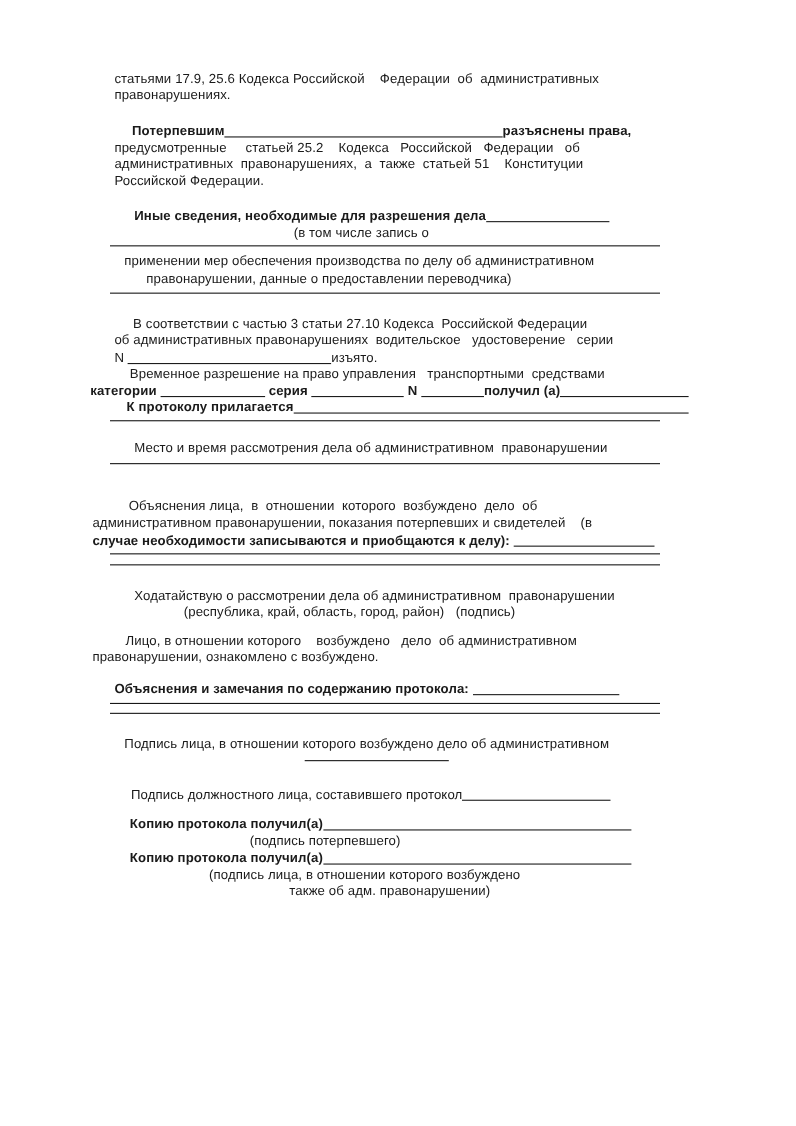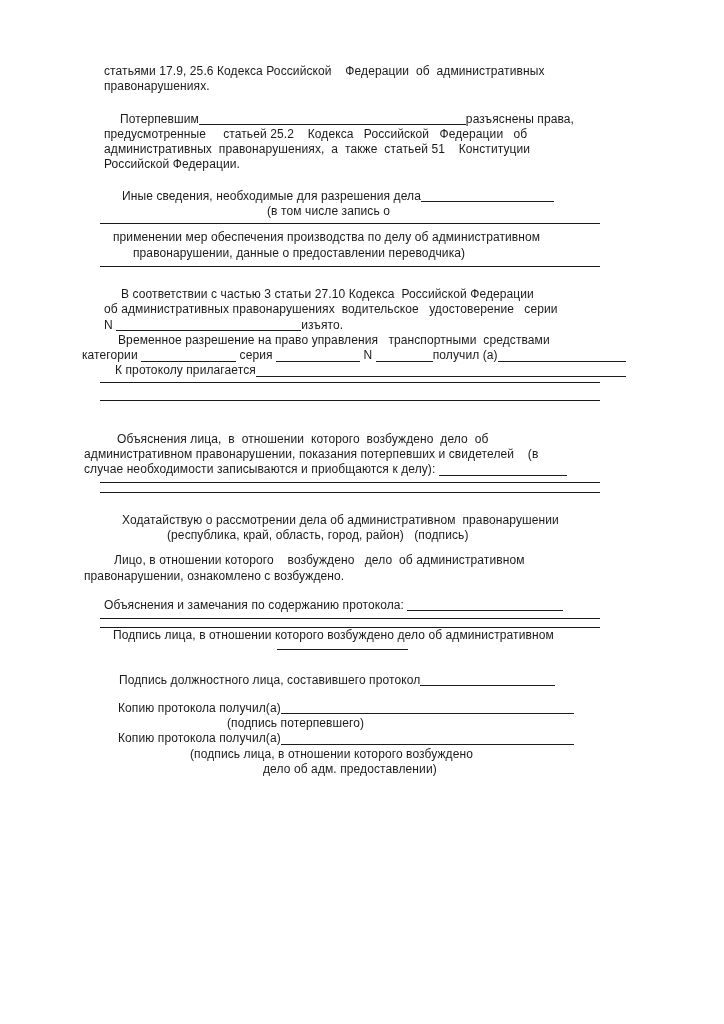--- a/index.html
+++ b/index.html
@@ -22,21 +22,22 @@
     font-size: 12px;
     line-height: 15.3px;
     color: #1a1a1a;
     letter-spacing: 0.1px;
   }
   
   .ln { white-space: pre; }
   
   .flex {
     display: flex;
-    align-items: center;
+    align-items: flex-start;
+    font-weight: bold;
   }
   .flex .t { white-space: pre; flex: 0 0 auto; }
   
   .bl {
     flex: 1 1 auto;
     border-bottom: 1.4px solid #1c1c1c;
     height: 12px;
     margin-bottom: 1px;
     min-width: 20px;
   }
@@ -112,20 +113,21 @@
       <span class="bl"></span>
     </div>
     <div class="flex" style="padding-left:11px;margin-right:-52px">
       <span class="t">К протоколу прилагается</span>
       <span class="bl"></span>
     </div>
     <div class="rule" style="margin-top:3px"></div>
   </section>
 
   <section style="margin-top:17px">
+    <div class="ln" style="padding-left:18px">Место и время рассмотрения дела об административном  правонарушении</div>
     <div class="rule" style="margin-top:6px"></div>
   </section>
 
   <section style="margin-top:31px">
     <div style="margin-left:-20px">
       <div class="ln" style="padding-left:33px">Объяснения лица,  в  отношении  которого  возбуждено  дело  об</div>
       <div class="ln">административном правонарушении, показания потерпевших и свидетелей    (в</div>
       <div class="flex">
         <span class="t">случае необходимости записываются и приобщаются к делу): </span>
         <span class="bl fixed" style="width:128px"></span>
@@ -147,36 +149,36 @@
 
   <section style="margin-top:14px">
     <div class="flex">
       <span class="t">Объяснения и замечания по содержанию протокола: </span>
       <span class="bl" style="margin-right:11px"></span>
     </div>
     <div class="rule" style="margin-top:5px"></div>
     <div class="rule" style="margin-top:8px"></div>
   </section>
 
-  <section style="">
+  <section style="margin-top:20px">
     <div class="ln" style="padding-left:9px">Подпись лица, в отношении которого возбуждено дело об административном</div>
     <div class="rule-short" style="margin-top:6px"></div>
   </section>
 
   <section style="margin-top:23px">
     <div class="ln" style="padding-left:15px"><span>Подпись должностного лица, составившего протокол</span><span class="bli" style="width:135px"></span></div>
   </section>
 
   <section style="margin-top:12px">
     <div class="flex" style="padding-left:14px">
       <span class="t">Копию протокола получил(а)</span>
       <span class="bl"></span>
     </div>
     <div class="ln" style="padding-left:123px">(подпись потерпевшего)</div>
     <div class="flex" style="padding-left:14px">
       <span class="t">Копию протокола получил(а)</span>
       <span class="bl"></span>
     </div>
     <div class="ln" style="padding-left:86px">(подпись лица, в отношении которого возбуждено</div>
-    <div class="ln" style="padding-left:159px">дело об адм. предоставлении)</div>
+    <div class="ln" style="padding-left:159px">также об адм. правонарушении)</div>
   </section>
 
 </div>
 
 </body></html>

